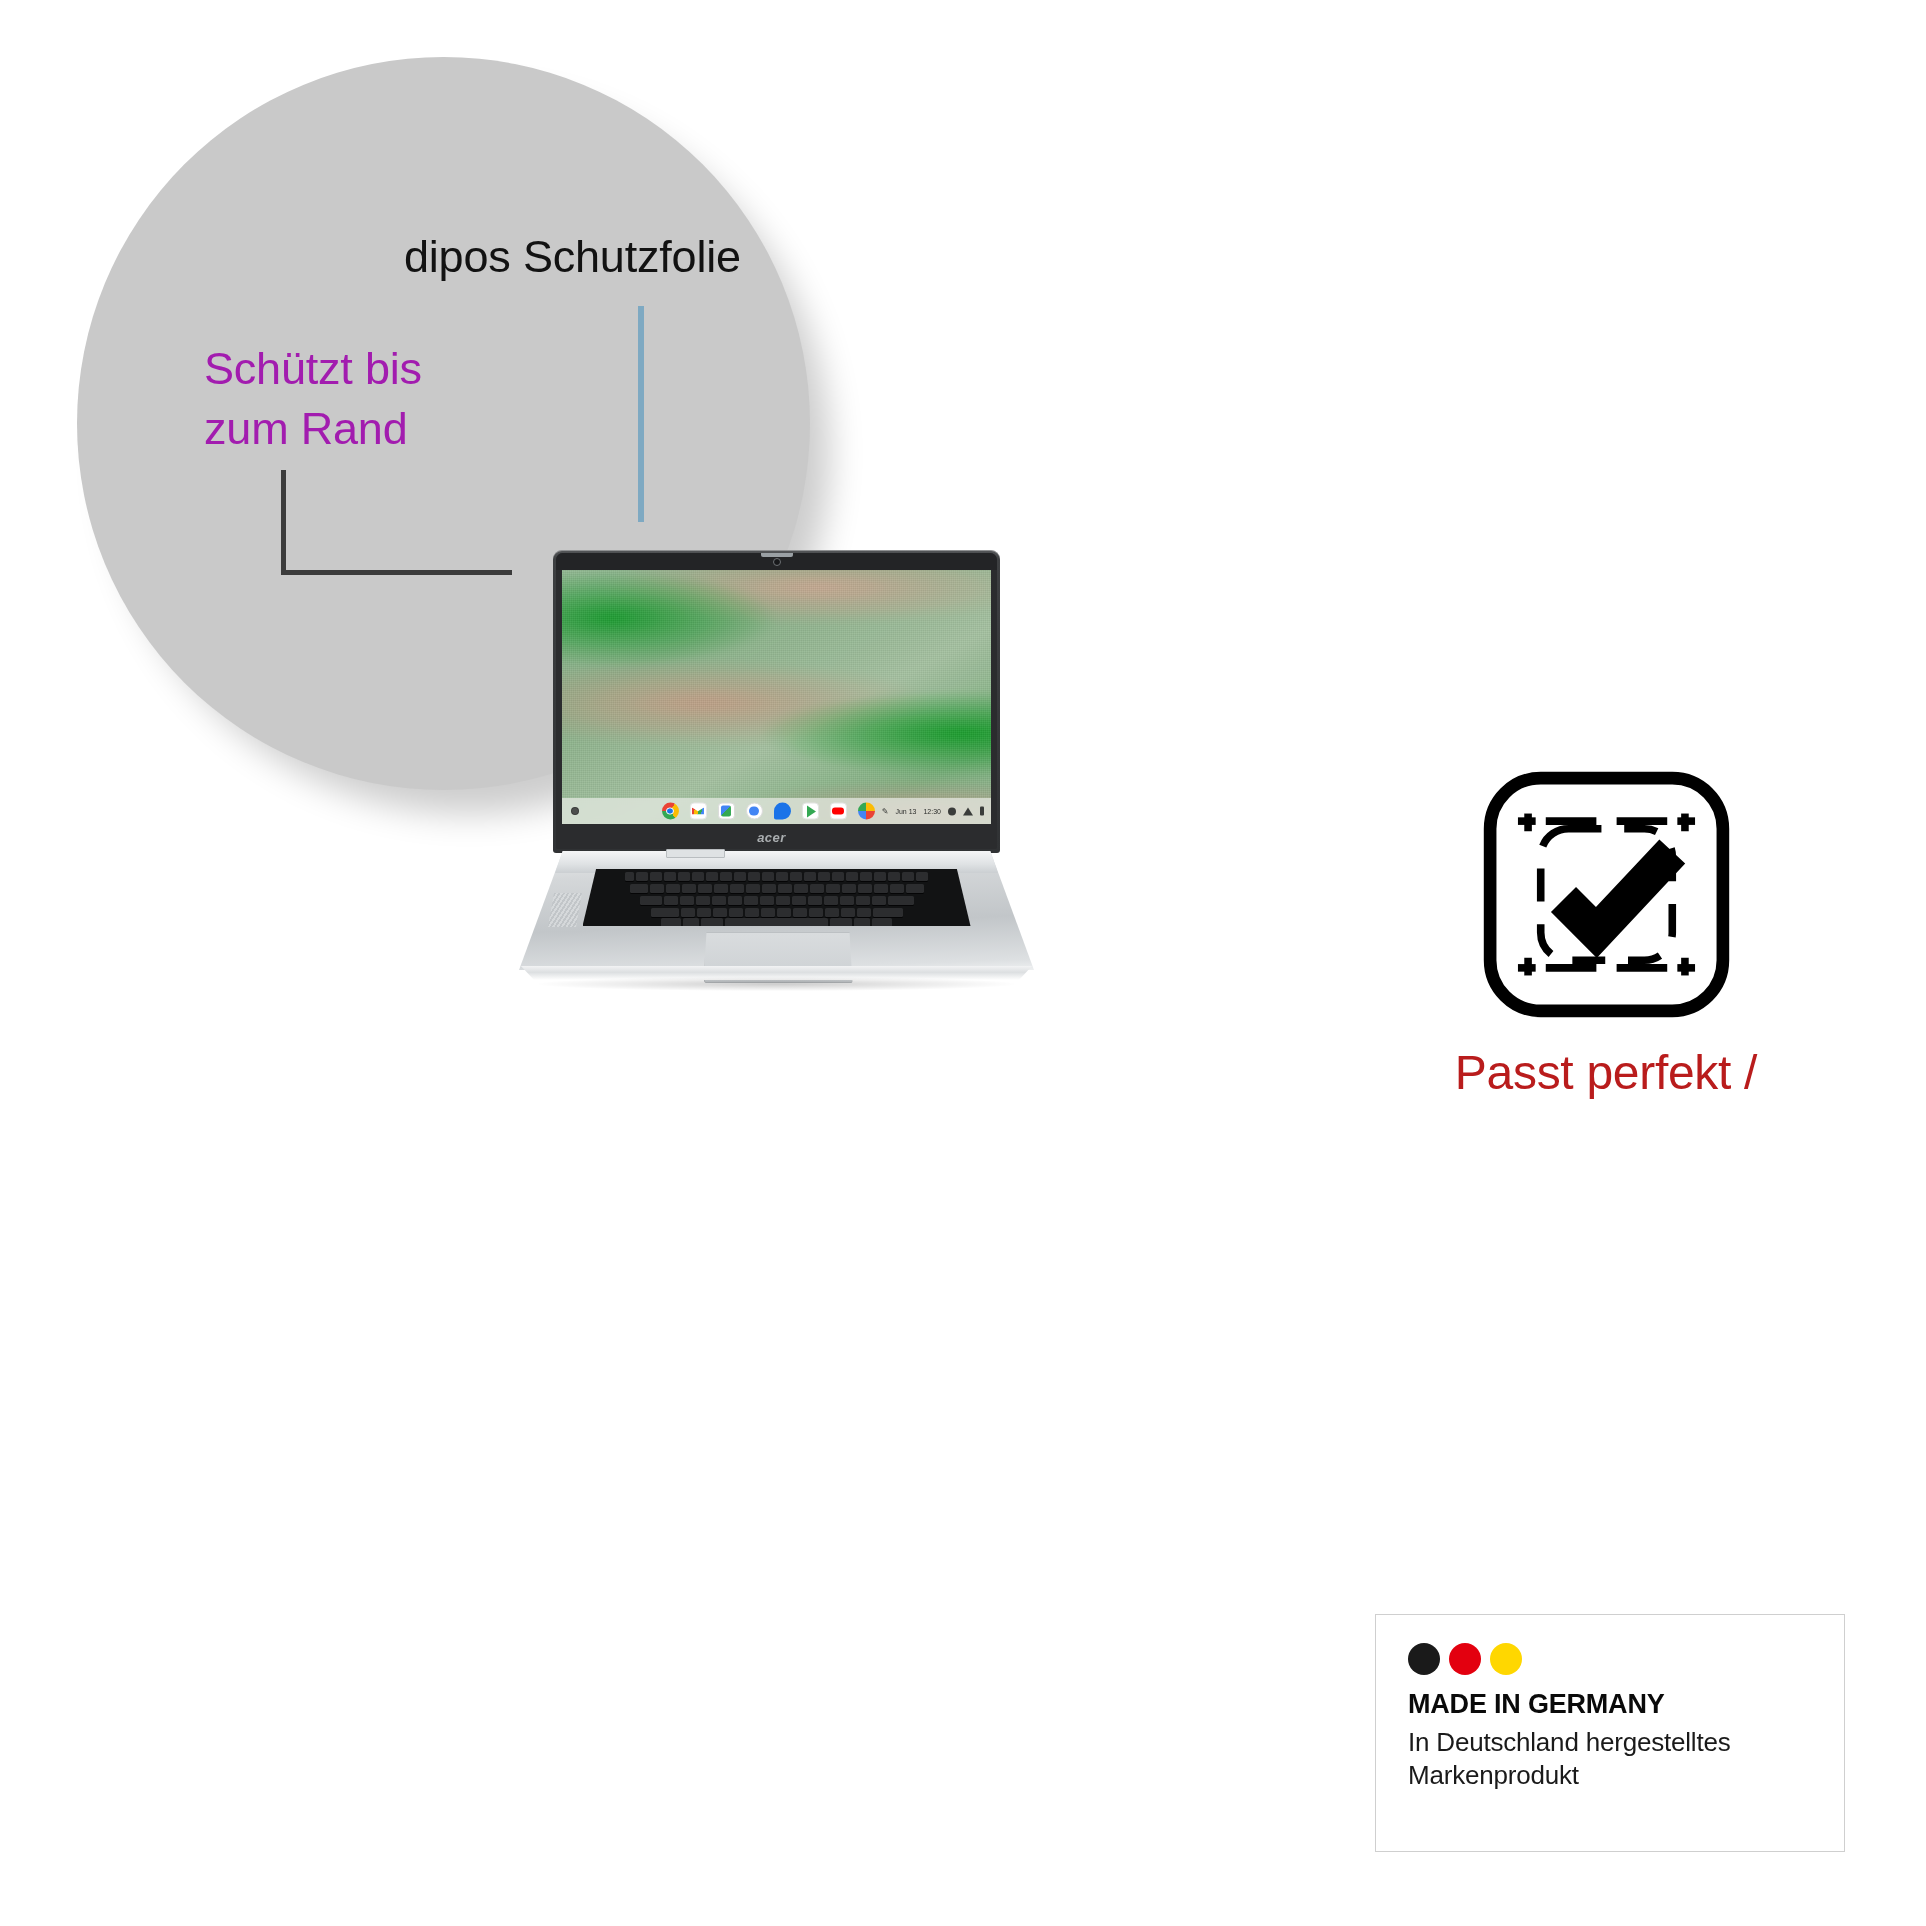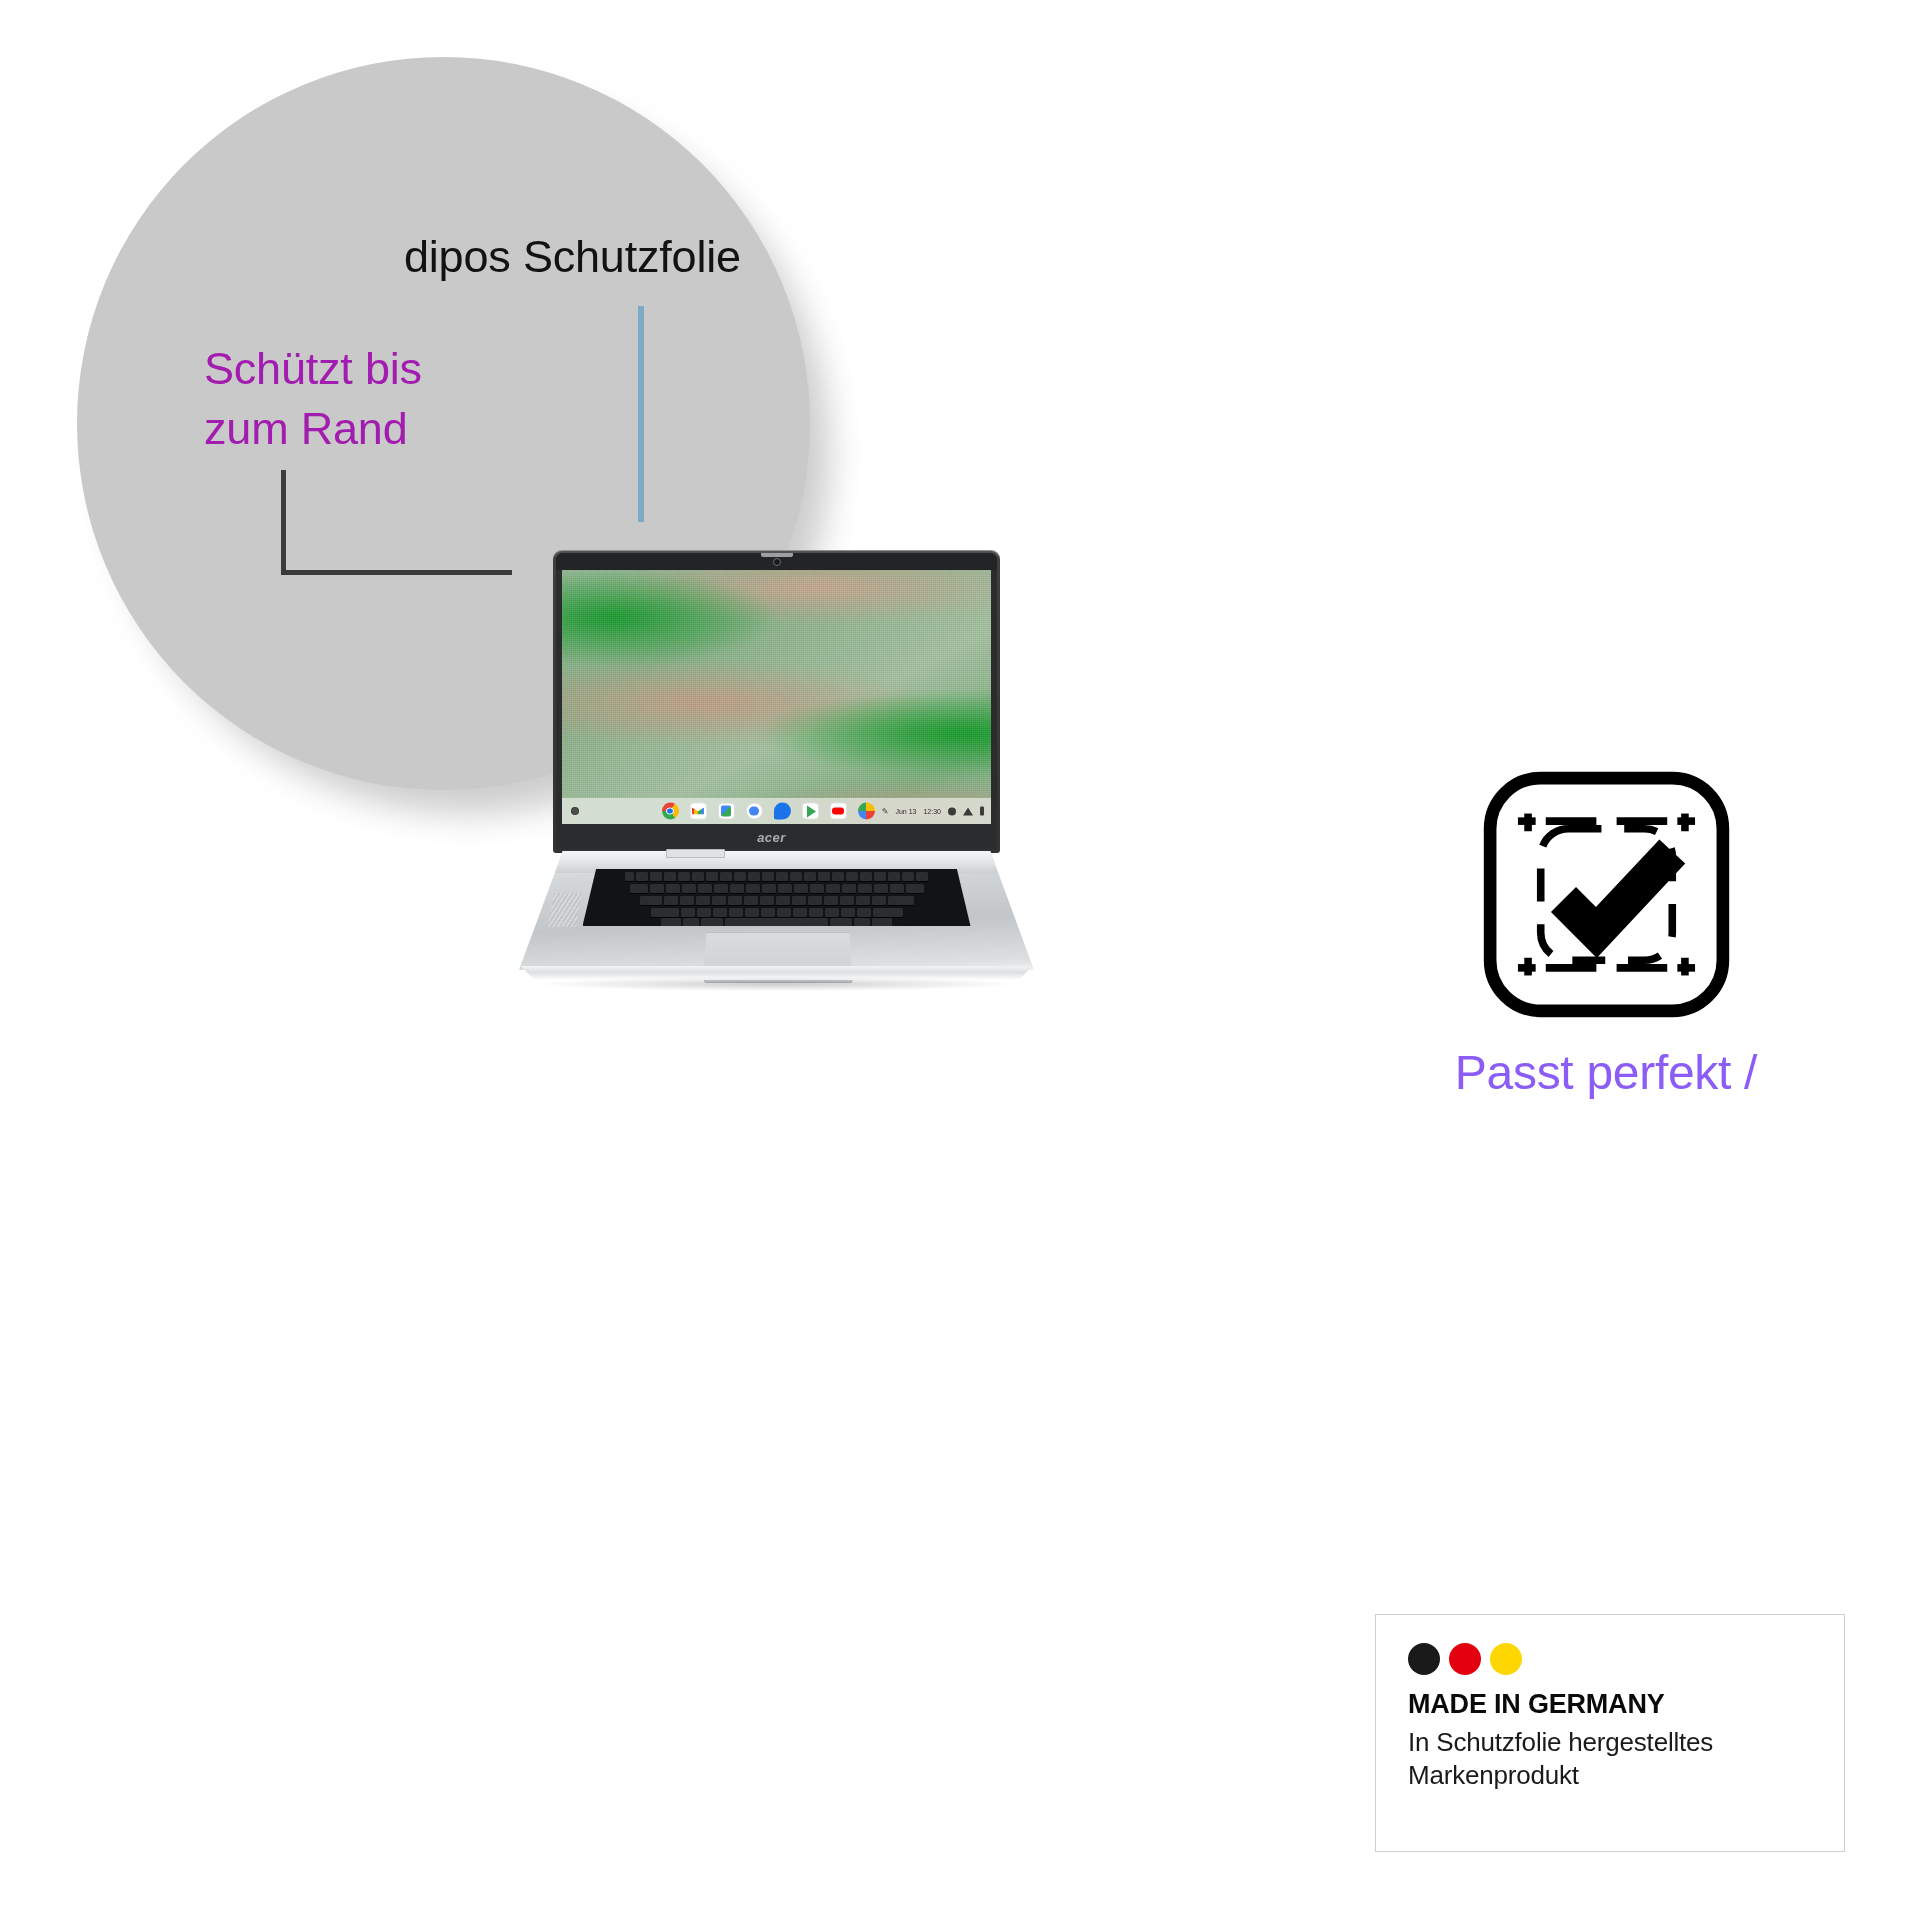--- a/index.html
+++ b/index.html
@@ -220,21 +220,21 @@
   #perfect-fit{
     position:absolute;
     left:1398px; top:768px;
     width:416px;
     text-align:center;
   }
   #fit-icon{margin:0 auto;display:block;}
   #fit-caption{
     margin-top:22px;
     font-size:48px;
-    color:#8b5cf6;
+    color:#b91c1c;
     line-height:1.26;
     letter-spacing:-0.3px;
   }
 
   
   #made-in-germany{
     position:absolute;
     left:1375px; top:1614px;
     width:470px; height:238px;
     border:1px solid #cfcfcf;
@@ -474,19 +474,19 @@
   </div>
 
   <div id="made-in-germany">
     <div id="flag-dots">
       <span class="flag-dot" style="background:#1a1a1a"></span>
       <span class="flag-dot" style="background:#e3000f"></span>
       <span class="flag-dot" style="background:#ffd700"></span>
     </div>
     <div id="mig-title">MADE IN GERMANY</div>
     <div id="mig-sub">
-      <div>In Schutzfolie hergestelltes</div>
+      <div>In Deutschland hergestelltes</div>
       <div>Markenprodukt</div>
     </div>
   </div>
 
 </div>
 
 
 </body></html>

